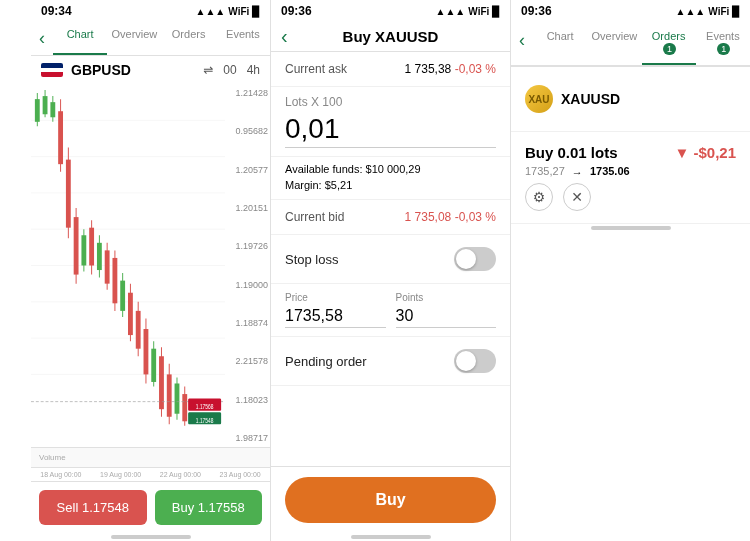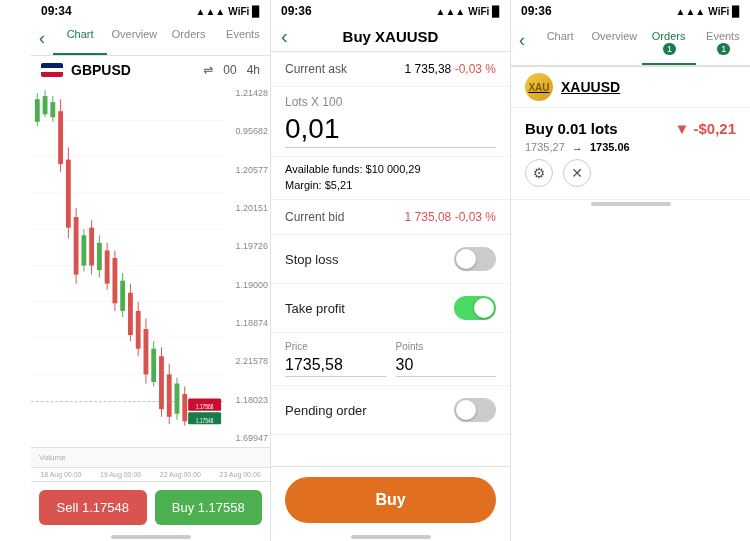--- a/index.html
+++ b/index.html
@@ -352,24 +352,23 @@
     .orders-tab-bar .back-btn {
       padding: 8px;
       font-size: 18px;
       color: #1a7a4a;
       cursor: pointer;
     }
 
     .order-symbol-row {
       display: flex;
       align-items: center;
-      padding: 6px 14px;
+      padding: 18px 14px;
       gap: 8px;
       border-bottom: 1px solid #f0f0f0;
-      text-decoration: underline;
     }
     .gold-icon {
       width: 28px;
       height: 28px;
       border-radius: 50%;
       background: linear-gradient(135deg, #f5c842, #d4a017);
       display: flex;
       align-items: center;
       justify-content: center;
       font-size: 10px;
@@ -478,21 +477,21 @@
     <div class="price-labels">
       <span>1.21428</span>
       <span>0.95682</span>
       <span>1.20577</span>
       <span>1.20151</span>
       <span>1.19726</span>
       <span>1.19000</span>
       <span>1.18874</span>
       <span>2.21578</span>
       <span>1.18023</span>
-      <span>1.69947</span>
+      <span>1.98717</span>
     </div>
 
     <svg class="chart-svg" viewBox="0 0 200 240" preserveAspectRatio="none">
 
       <line x1="0" y1="24" x2="200" y2="24" stroke="#f0f0f0" stroke-width="0.5"></line>
       <line x1="0" y1="48" x2="200" y2="48" stroke="#f0f0f0" stroke-width="0.5"></line>
       <line x1="0" y1="72" x2="200" y2="72" stroke="#f0f0f0" stroke-width="0.5"></line>
       <line x1="0" y1="96" x2="200" y2="96" stroke="#f0f0f0" stroke-width="0.5"></line>
       <line x1="0" y1="120" x2="200" y2="120" stroke="#f0f0f0" stroke-width="0.5"></line>
       <line x1="0" y1="144" x2="200" y2="144" stroke="#f0f0f0" stroke-width="0.5"></line>
@@ -614,26 +613,20 @@
       </span>
     </div>
 
     <div class="toggle-row">
       <span class="label">Stop loss</span>
       <div class="toggle off">
         <div class="toggle-knob"></div>
       </div>
     </div>
 
-    <div class="toggle-row">
-      <span class="label">Take profit</span>
-      <div class="toggle on">
-        <div class="toggle-knob"></div>
-      </div>
-    </div>
 
     <div class="price-points-row">
       <div class="field">
         <div class="field-label">Price</div>
         <input type="text" value="1735,58" style="">
       </div>
       <div class="field">
         <div class="field-label">Points</div>
         <input type="text" value="30" style="">
       </div>

